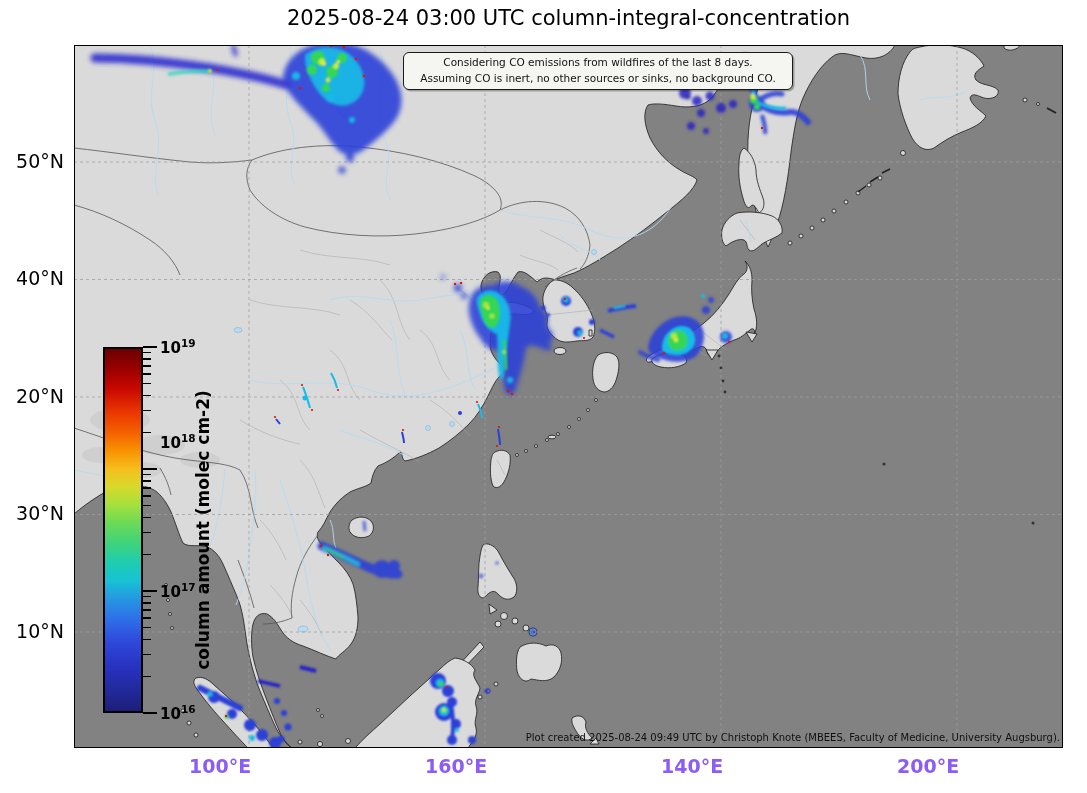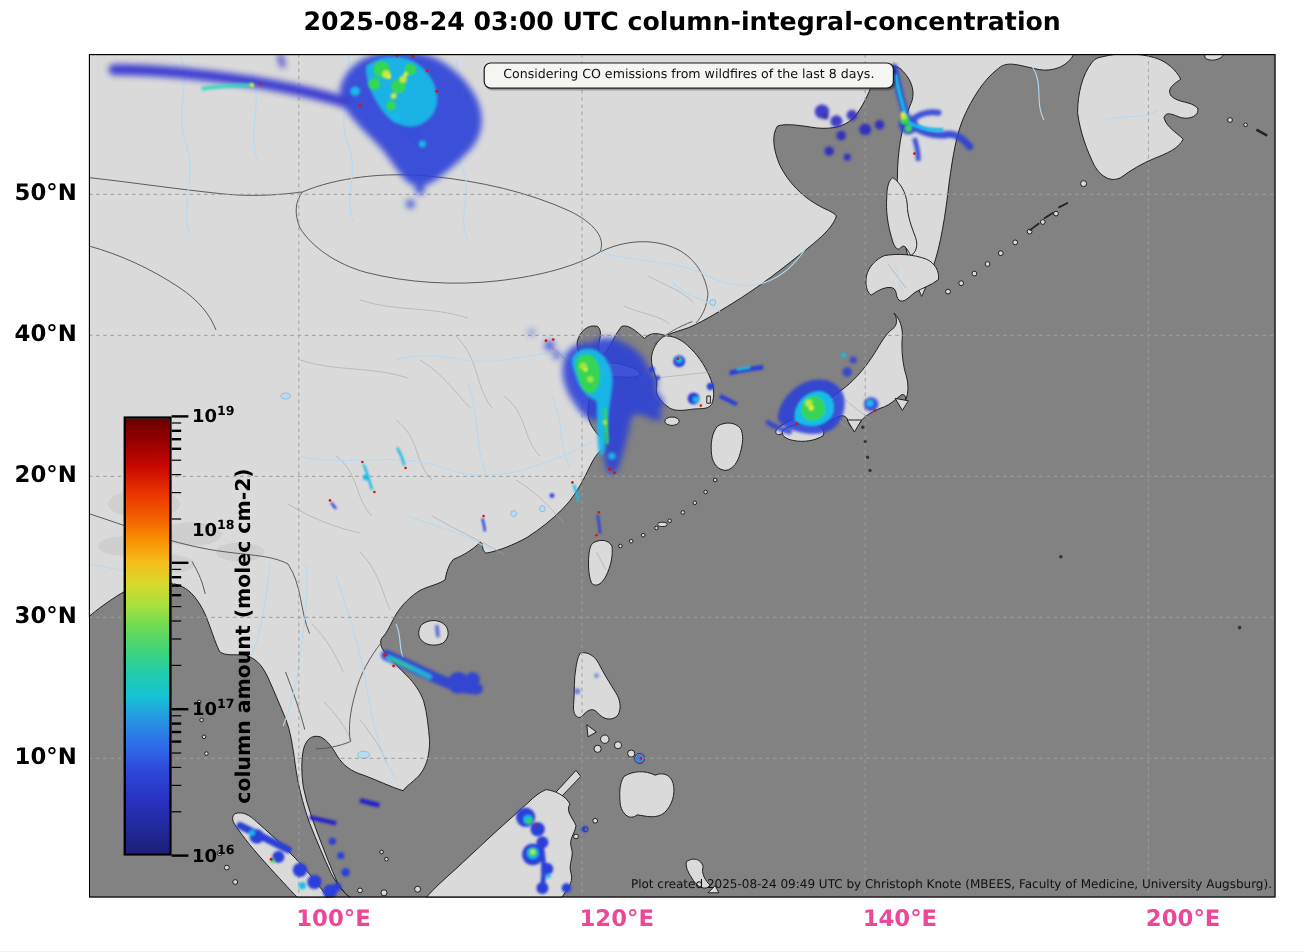--- a/index.html
+++ b/index.html
@@ -2,26 +2,26 @@
 <html><head>
 <meta charset="utf-8">
 <style>
   html,body{margin:0;padding:0;background:#fff;}
   #canvas{position:relative;width:1087px;height:793px;background:#fff;overflow:hidden;
           font-family:"DejaVu Sans","Liberation Sans",sans-serif;}
   #mapsvg{position:absolute;left:0;top:0;z-index:1;}
   #frame{position:absolute;left:74px;top:45px;width:989px;height:703px;
          border:1.6px solid #000;box-sizing:border-box;z-index:4;pointer-events:none;}
   .title{position:absolute;left:74px;top:6px;width:989px;text-align:center;
-         font-size:21px;font-weight:bold;color:#000;z-index:5;}
+         font-size:21px;font-weight:normal;color:#000;z-index:5;}
   .lat-label{position:absolute;left:0;width:64px;text-align:right;
-             font-size:19px;font-weight:bold;color:#000;z-index:5;}
-  .lon-label{position:absolute;top:755px;width:120px;margin-left:-60px;text-align:right;
-             font-size:19px;font-weight:bold;color:#ec4899;z-index:5;}
-  .annot{position:absolute;left:403px;top:52px;width:342px;box-sizing:border-box;
+             font-size:19px;font-weight:normal;color:#000;z-index:5;}
+  .lon-label{position:absolute;top:755px;width:120px;margin-left:-60px;text-align:left;
+             font-size:19px;font-weight:bold;color:#8b5cf6;z-index:5;}
+  .annot{position:absolute;left:403px;top:52px;width:390px;box-sizing:border-box;
          background:#f5f5f2;border:1.4px solid #1a1a1a;border-radius:6px;
          padding:2px 4px;text-align:center;font-size:10.5px;line-height:1.5;color:#111;
          box-shadow:1.5px 1.5px 0 rgba(0,0,0,.28);z-index:6;}
   .credit{position:absolute;right:27px;top:732px;font-size:10px;color:#101010;z-index:5;}
   
   .cbar{position:absolute;left:103px;top:347px;width:40px;height:366px;box-sizing:border-box;
         border:2px solid #000;z-index:6;
         background:linear-gradient(to bottom,
           #6b0000 0%, #960000 5%, #c80800 11%, #e93400 17%, #f46000 23%,
           #f89100 28%, #f6bd1c 33%, #d8d92c 38%, #a6e03c 43%, #6cda56 48%,
@@ -504,26 +504,27 @@
 
 <div class="title">2025-08-24 03:00 UTC column-integral-concentration</div>
 
 <div class="lat-label" style="top:150px">50°N</div>
 <div class="lat-label" style="top:267px">40°N</div>
 <div class="lat-label" style="top:385px">20°N</div>
 <div class="lat-label" style="top:502px">30°N</div>
 <div class="lat-label" style="top:620px">10°N</div>
 
 <div class="lon-label" style="left:249px">100°E</div>
-<div class="lon-label" style="left:485px">120°E</div>
+<div class="lon-label" style="left:485px">160°E</div>
 <div class="lon-label" style="left:721px">140°E</div>
 <div class="lon-label" style="left:957px">200°E</div>
 
 <div class="annot">
   <div>Considering CO emissions from wildfires of the last 8 days.</div>
+  <div>Assuming CO is inert, no other sources or sinks, no background CO.</div>
 </div>
 
 <div class="cbar"></div>
 <div class="cb-tick major" style="top:346px"></div>
 <div class="cb-tick major" style="top:468px"></div>
 <div class="cb-tick major" style="top:590px"></div>
 <div class="cb-tick major" style="top:712px"></div>
 <div id="minor-ticks">
       <div class="cb-tick minor" style="top: 431.574px;"></div>
       <div class="cb-tick minor" style="top: 410.091px;"></div>

